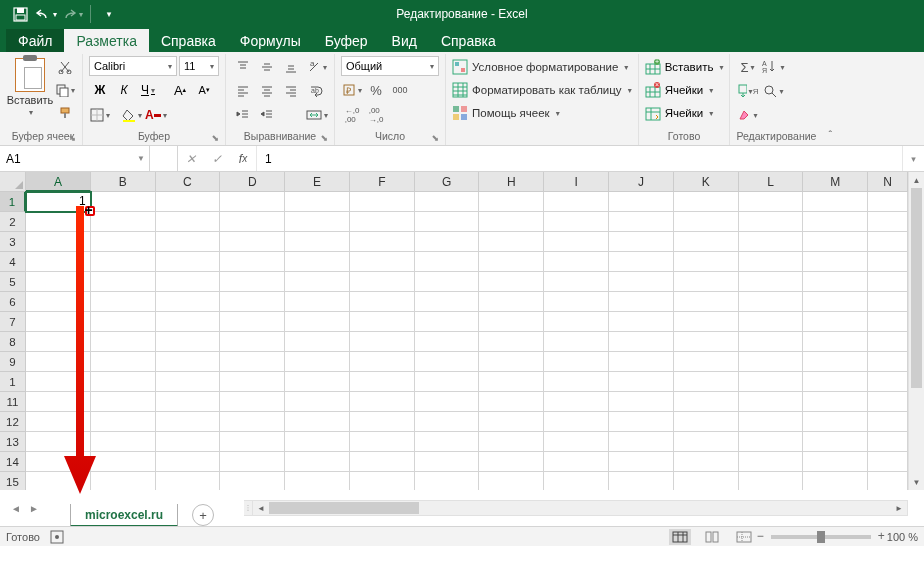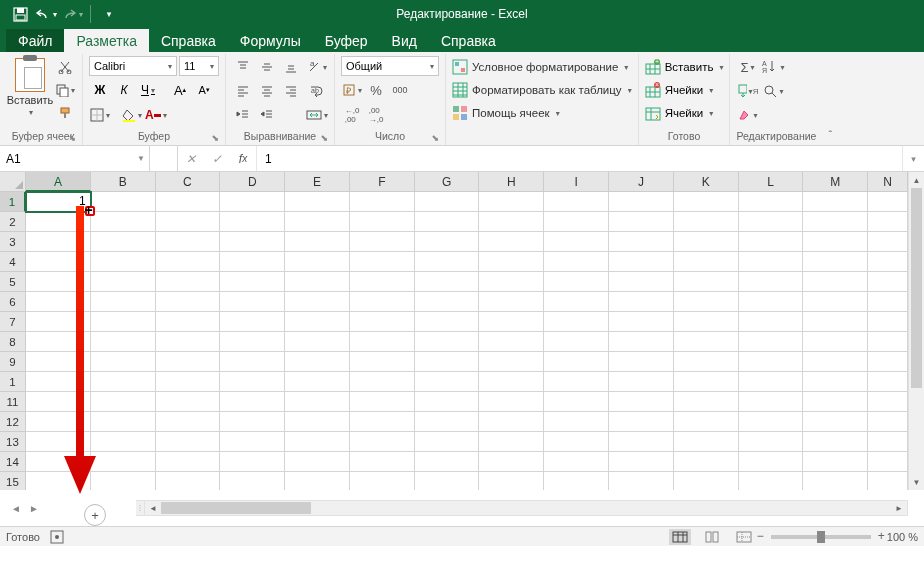--- a/index.html
+++ b/index.html
@@ -762,20 +762,21 @@
     <path d="M30 0 L34 0 L34 250 L46 250 L30 288 L14 250 L26 250 L26 0 Z" fill="url(#ag)"></path>
   </svg>
 
   <div class="sheetbar">
     <div class="sheet-nav">
       <div class="sn">◄</div>
       <div class="sn">►</div>
     </div>
     <div style="width:20px"></div>
     <div class="tabwrap">
+      <div class="sheet-tab">microexcel.ru</div>
       <div class="addsheet">+</div>
     </div>
     <div class="gutter"></div>
     <div style="width: 8px; height:16px; background:#f0f0f0; border-top:1px solid #e1e1e1; border-bottom:1px solid #e1e1e1; display:flex;align-items:center;justify-content:center;font-size:7px;color:#999">⋮</div>
     <div class="hscroll-region">
       <div class="sbtn">◄</div>
       <div class="hthumb"></div>
       <div style="flex:1"></div>
       <div class="sbtn">►</div>
     </div>

